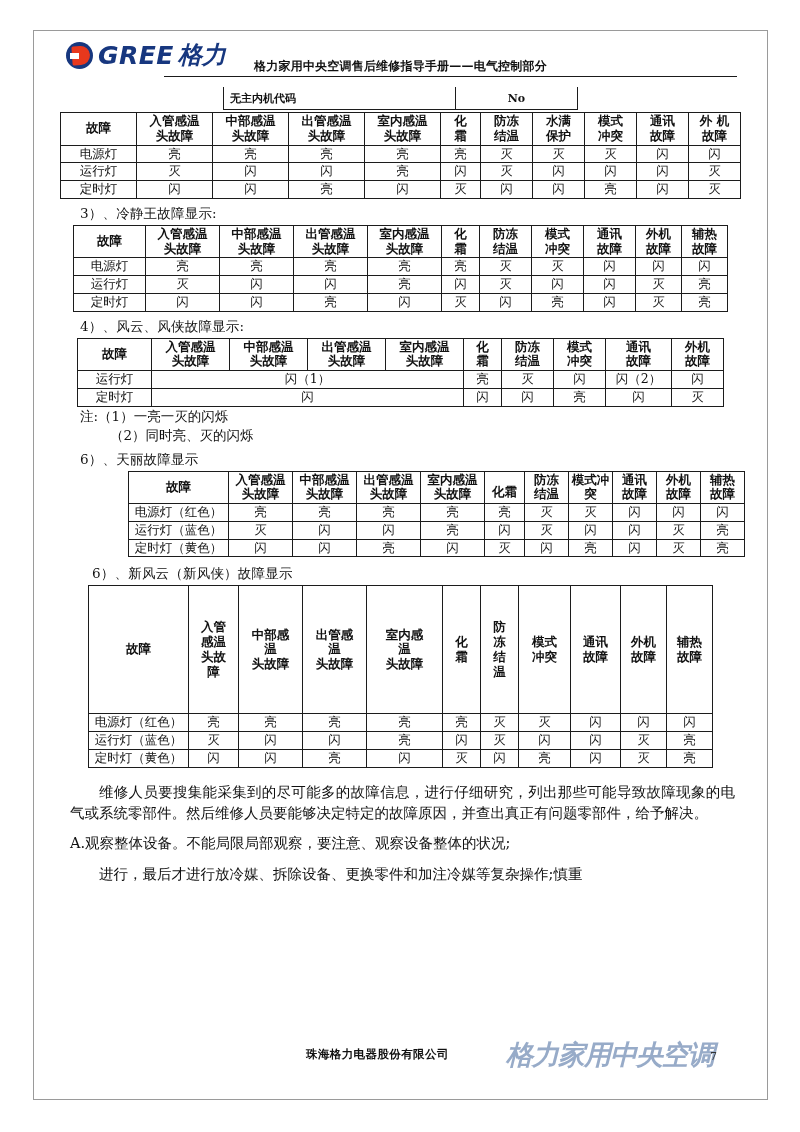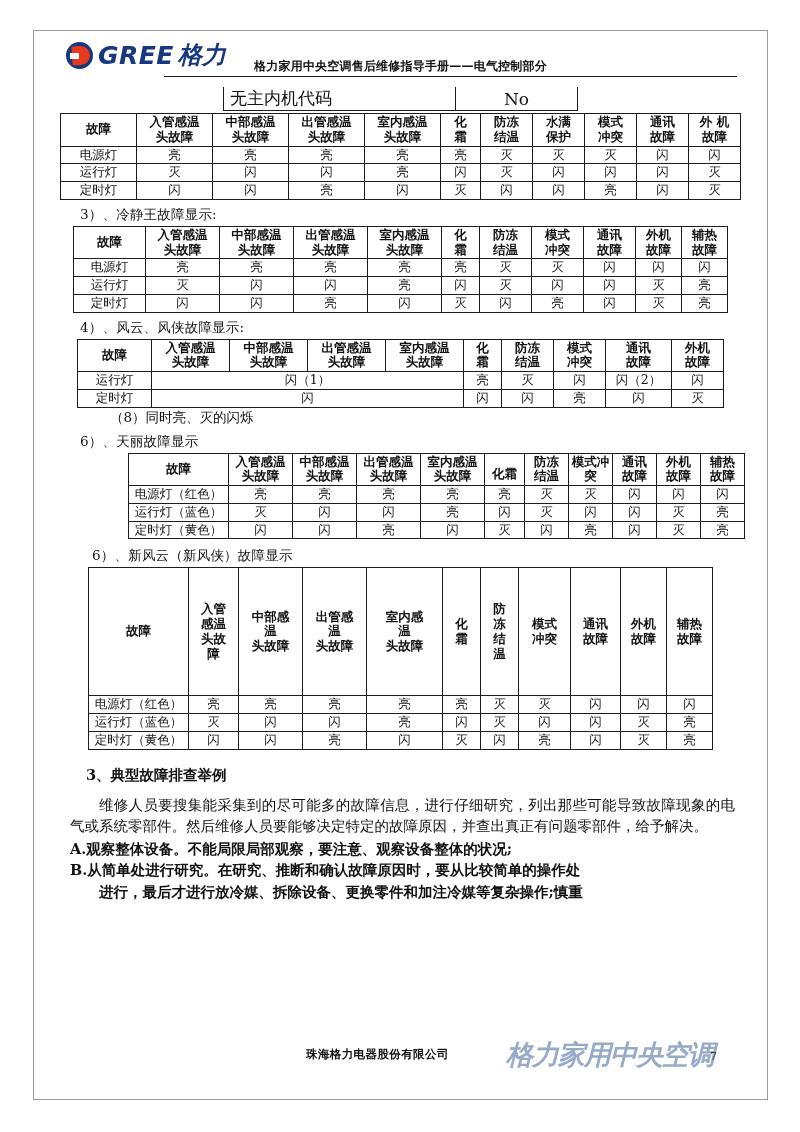--- a/index.html
+++ b/index.html
@@ -145,21 +145,22 @@
   table.grid td.head {
     font-size: 12.5px;
     font-weight: bold;
   }
 
   
   #tbl-cont {
     border-collapse: collapse;
     table-layout: fixed;
     margin: 4px auto 0 auto;
-    font-size: 17px;
+    font-size: 11px;
+    font-weight: bold;
   }
   #tbl-cont td {
     border-bottom: 1.6px solid #1c1c1c;
     border-left: 1.6px solid #1c1c1c;
     border-right: 1.6px solid #1c1c1c;
     border-top: none;
     height: 22px;
     padding: 0 6px;
     vertical-align: middle;
   }
@@ -177,21 +178,21 @@
   #body-head {
     font-weight: bold;
     font-size: 14.5px;
     margin-left: 16px;
     margin-bottom: 10px;
   }
   .para {
     text-indent: 2em;
     text-align: justify;
   }
-  .lettered { margin-top: 0; font-weight: bold; }
+  .lettered { margin-top: 9px; }
 
   
   #footer {
     position: absolute;
     left: 0;
     right: 4px;
     bottom: 24px;
     height: 34px;
   }
   #footer-company {
@@ -472,21 +473,22 @@
             <td>闪</td>
             <td>闪</td>
             <td>亮</td>
             <td>闪</td>
             <td>灭</td>
           </tr>
         </tbody>
       </table>
     </div>
 
-    <div class="note-line indent">（8）同时亮、灭的闪烁</div>
+    <div class="note-line">注:（1）一亮一灭的闪烁</div>
+    <div class="note-line indent">（2）同时亮、灭的闪烁</div>
 
     <div class="sec-label">6）、天丽故障显示</div>
     <div class="tbl-wrap">
       <table class="grid" id="tbl5" style="margin-right:0;margin-left:auto;">
         <colgroup>
           <col style="width:100px">
             <col style="width:64px">
             <col style="width:64px">
             <col style="width:64px">
           <col style="width:64px">
@@ -647,24 +649,22 @@
             <td>亮</td>
             <td>闪</td>
             <td>灭</td>
             <td>亮</td>
           </tr>
         </tbody>
       </table>
     </div>
 
     <div id="body-text">
-      <div id="body-head">3、典型故障排查举例</div>
       <div class="para">维修人员要搜集能采集到的尽可能多的故障信息，进行仔细研究，列出那些可能导致故障现象的电气或系统零部件。然后维修人员要能够决定特定的故障原因，并查出真正有问题零部件，给予解决。</div>
       <div class="lettered">A.观察整体设备。不能局限局部观察，要注意、观察设备整体的状况;</div>
-      <div class="lettered">B.从简单处进行研究。在研究、推断和确认故障原因时，要从比较简单的操作处</div>
       <div class="lettered" style="text-indent:2em;">进行，最后才进行放冷媒、拆除设备、更换零件和加注冷媒等复杂操作;慎重</div>
     </div>
 
     <div id="footer">
       <div id="footer-company">珠海格力电器股份有限公司</div>
       <div id="footer-watermark">格力家用中央空调</div>
       <div id="footer-page">7</div>
     </div>
 
   </div>

